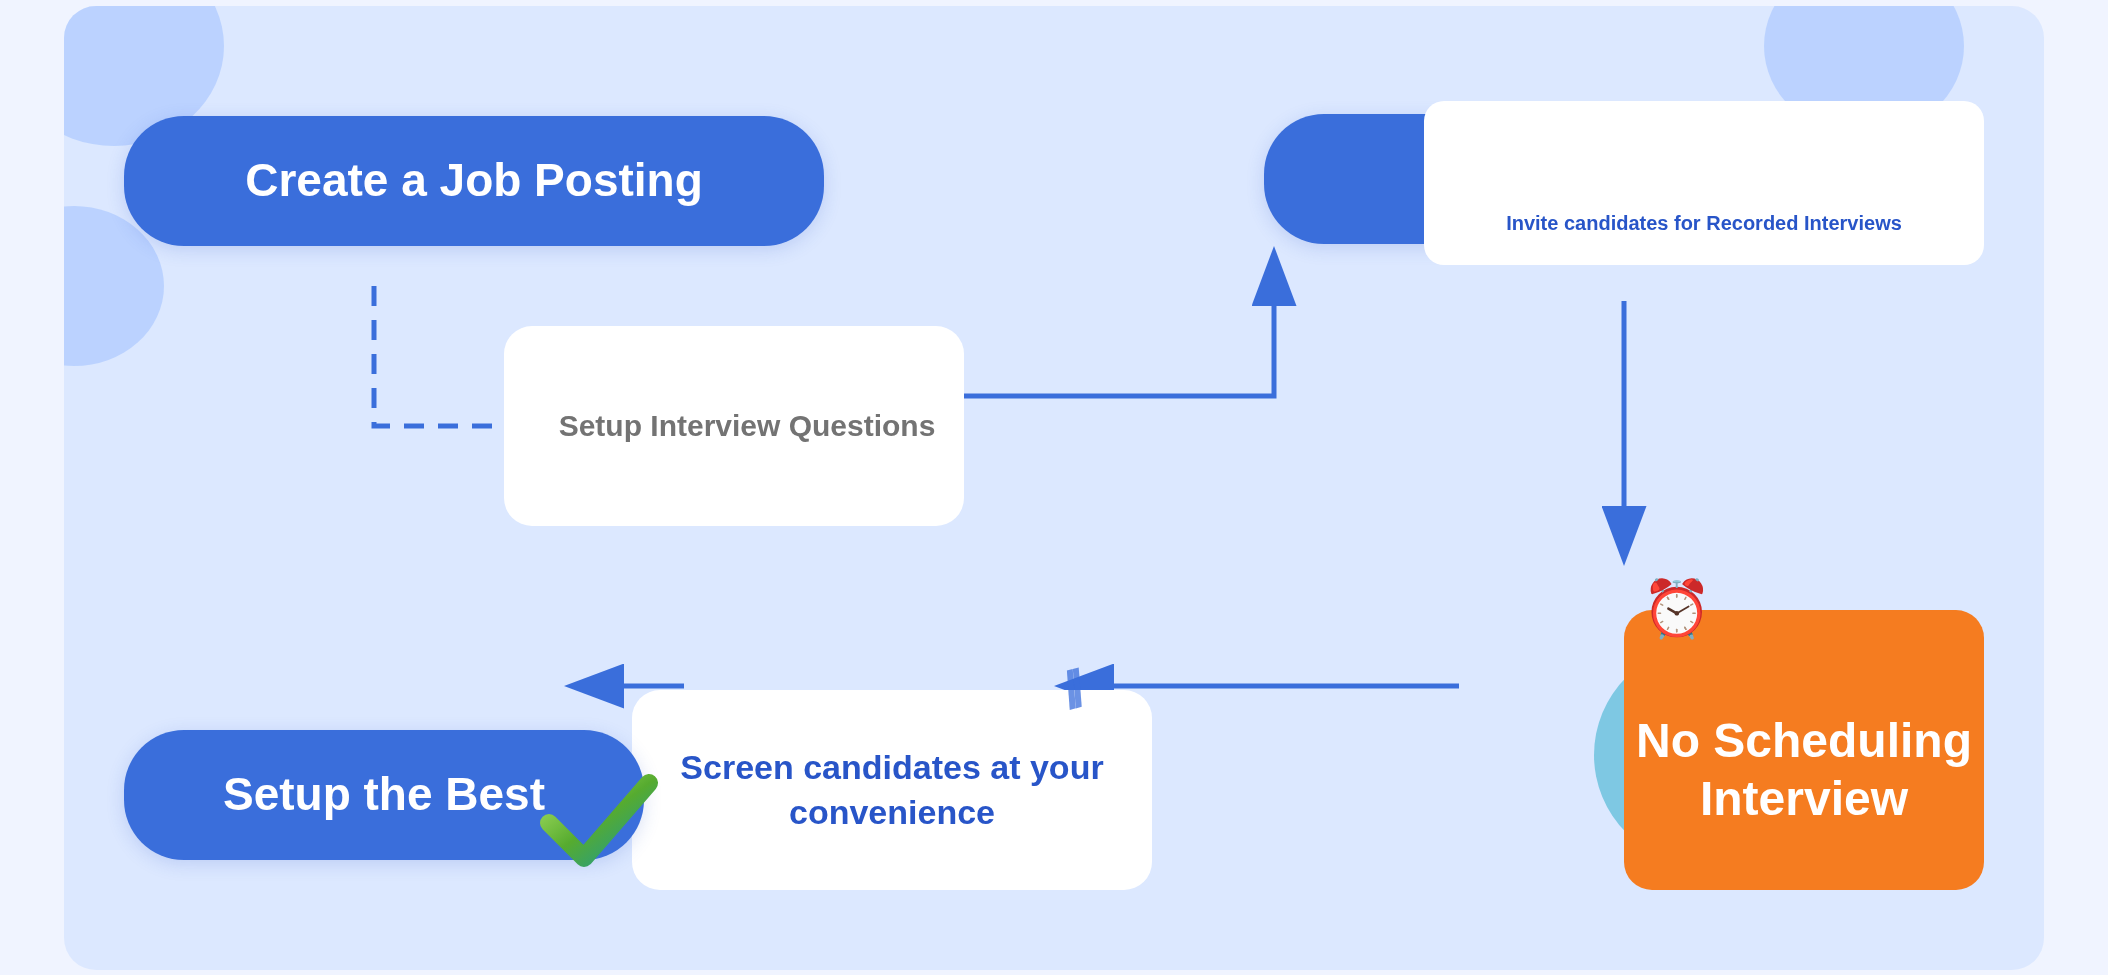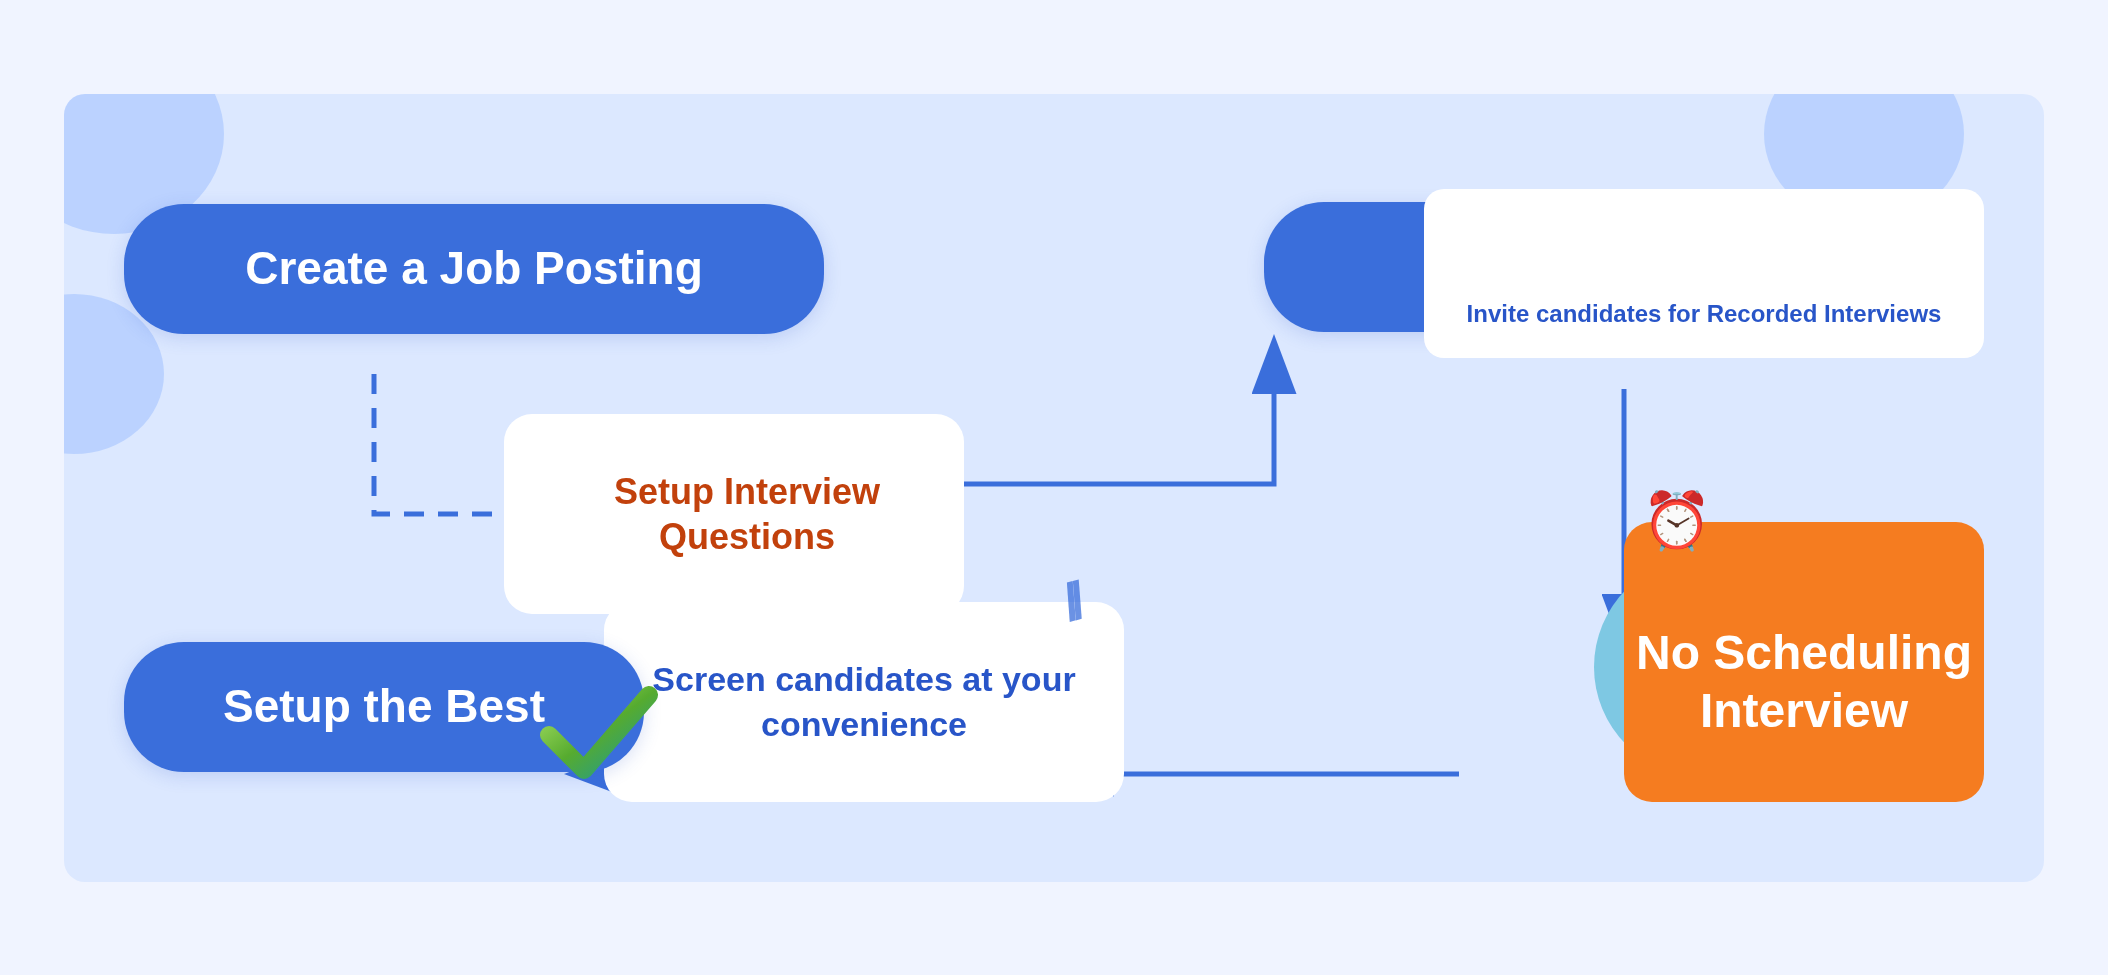--- a/index.html
+++ b/index.html
@@ -8,23 +8,23 @@
       background: #f0f4ff;
       font-family: 'Segoe UI', Arial, sans-serif;
       min-height: 100vh;
       display: flex;
       align-items: center;
       justify-content: center;
     }
 
     .diagram-container {
       background: #dce8ff;
-      border-radius: 21px;
+      border-radius: 32px;
       width: 1980px;
-      height: 788px;
+      height: 964px;
       position: relative;
       overflow: hidden;
     }
 
     
     .blob {
       position: absolute;
       border-radius: 50%;
       background: rgba(147, 185, 255, 0.45);
     }
@@ -179,48 +179,48 @@
 
     <path class="solid-path" d="M 620 680 L 510 680"></path>
 
   </svg>
 
   <div class="blue-pill" style="top: 110px; left: 60px; width: 700px; height: 130px;">
     <span>Create a Job Posting</span>
   </div>
 
   <div class="white-box" style="top: 320px; left: 440px; width: 460px; height: 200px;">
-    <span style="color: #c2410c; font-weight: 800; font-size: 36px; line-height: 1.25; padding: 20px; margin-left: 26px;">Setup Interview Questions</span>
+    <span style="color: #737373; font-weight: 800; font-size: 30px; line-height: 1.25; padding: 20px; margin-left: 26px;">Setup Interview Questions</span>
   </div>
 
   <div class="blue-pill" style="top: 108px; right: 280px; width: 620px; height: 130px; right: auto; left: 1200px;">
     <span>Send Invites</span>
   </div>
 
   <div style="
     position: absolute;
     background: white;
     border-radius: 20px;
     top: 95px;
     left: 1360px;
     width: 560px;
     padding: 28px 32px;
     z-index: 0;
   ">
     <div style="height: 80px;"></div>
-    <div style="color: #2855c8; font-weight: 700; font-size: 24px; line-height: 1.4; text-align: center;">Invite candidates for Recorded Interviews</div>
+    <div style="color: #2855c8; font-weight: 700; font-size: 20px; line-height: 1.4; text-align: center;">Invite candidates for Recorded Interviews</div>
   </div>
 
   <div class="orange-box" style="bottom: 80px; right: 60px; width: 360px; height: 280px; z-index: 2;">
     <span style="font-size: 48px; position: relative; top: 20px; z-index: 3; line-height: 1.2;">No Scheduling Interview</span>
 
     <span class="clock-emoji">⏰</span>
   </div>
 
-  <div class="white-box" style="bottom: 80px; left: 540px; width: 520px; height: 200px;">
+  <div class="white-box" style="bottom: 80px; left: 568px; width: 520px; height: 200px;">
     <span style="color: #2855c8; font-weight: 700; font-size: 34px; line-height: 1.3; padding: 20px;">Screen candidates at your convenience</span>
   </div>
 
   <div class="double-slash" style="bottom: 250px; left: 1000px; z-index: 6;">//</div>
 
   <div class="blue-pill" style="bottom: 110px; left: 60px; width: 520px; height: 130px;">
     <span>Setup the Best</span>
   </div>
 
   <div class="checkmark" style="bottom: 88px; left: 475px;">

